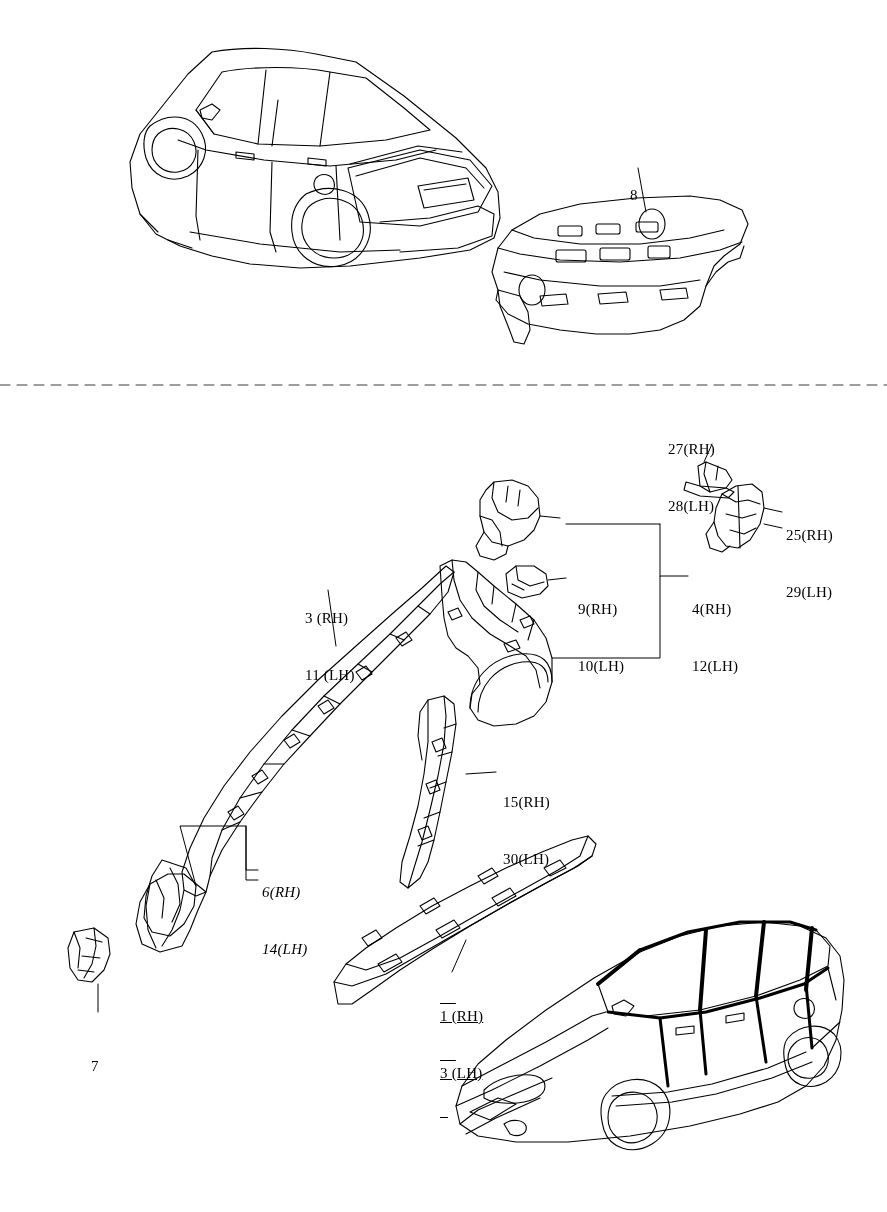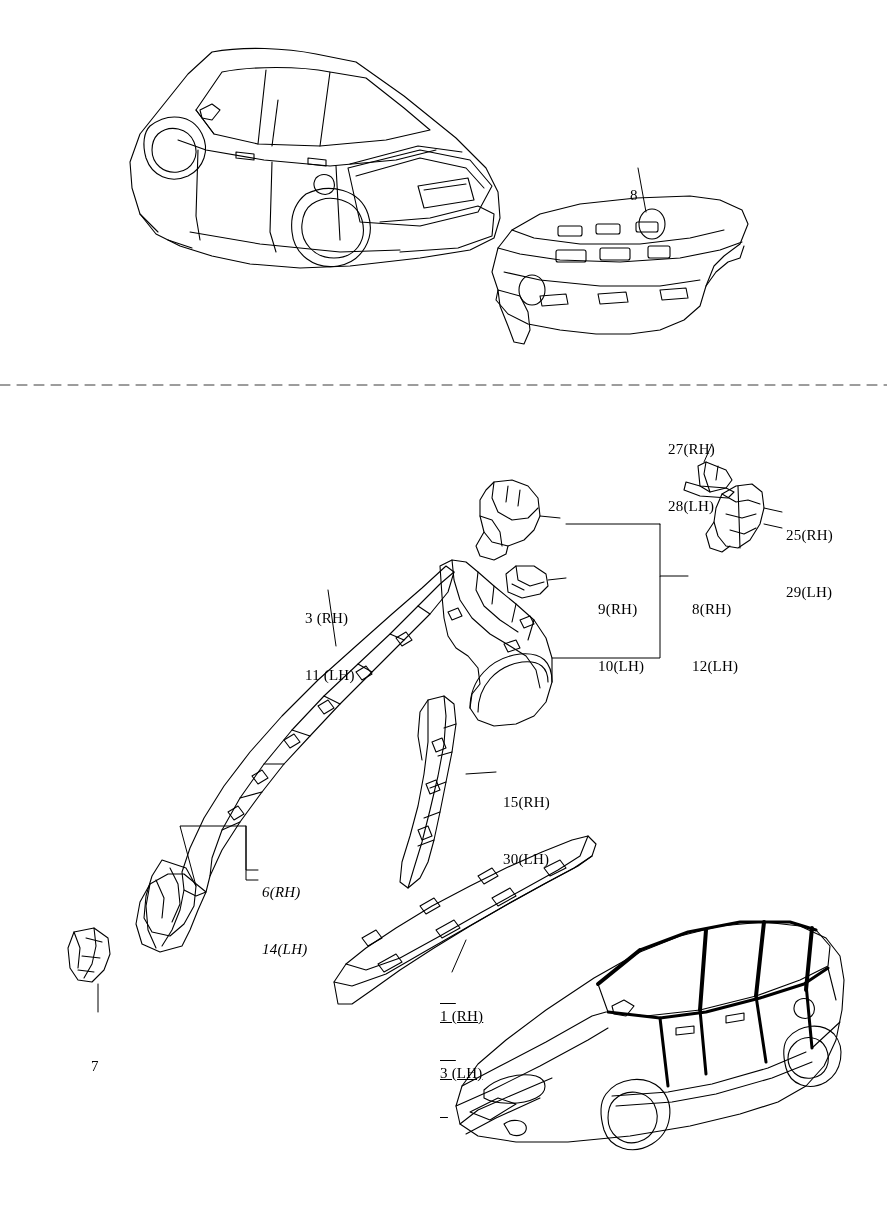--- a/index.html
+++ b/index.html
@@ -340,27 +340,27 @@
     <span class="ln">27(RH)</span>
     <span class="ln">28(LH)</span>
   </div>
 
   <div class="label" style="left:786px; top:488px;">
     <span class="ln">25(RH)</span>
     <span class="ln">29(LH)</span>
   </div>
 
 
-  <div class="label" style="left:598px; top:562px;font-family:Liberation Serif, serif;">
+  <div class="label" style="left:578px; top:562px;font-family:Liberation Serif, serif;">
     <span class="ln">9(RH)</span>
     <span class="ln">10(LH)</span>
   </div>
 
   <div class="label" style="left:692px; top:562px;">
-    <span class="ln">8(RH)</span>
+    <span class="ln">4(RH)</span>
     <span class="ln">12(LH)</span>
   </div>
 
   <div class="label" style="left:305px; top:571px;">
     <span class="ln">3 (RH)</span>
     <span class="ln">11 (LH)</span>
   </div>
 
   <div class="label" style="left:503px; top:755px;">
     <span class="ln">15(RH)</span>

